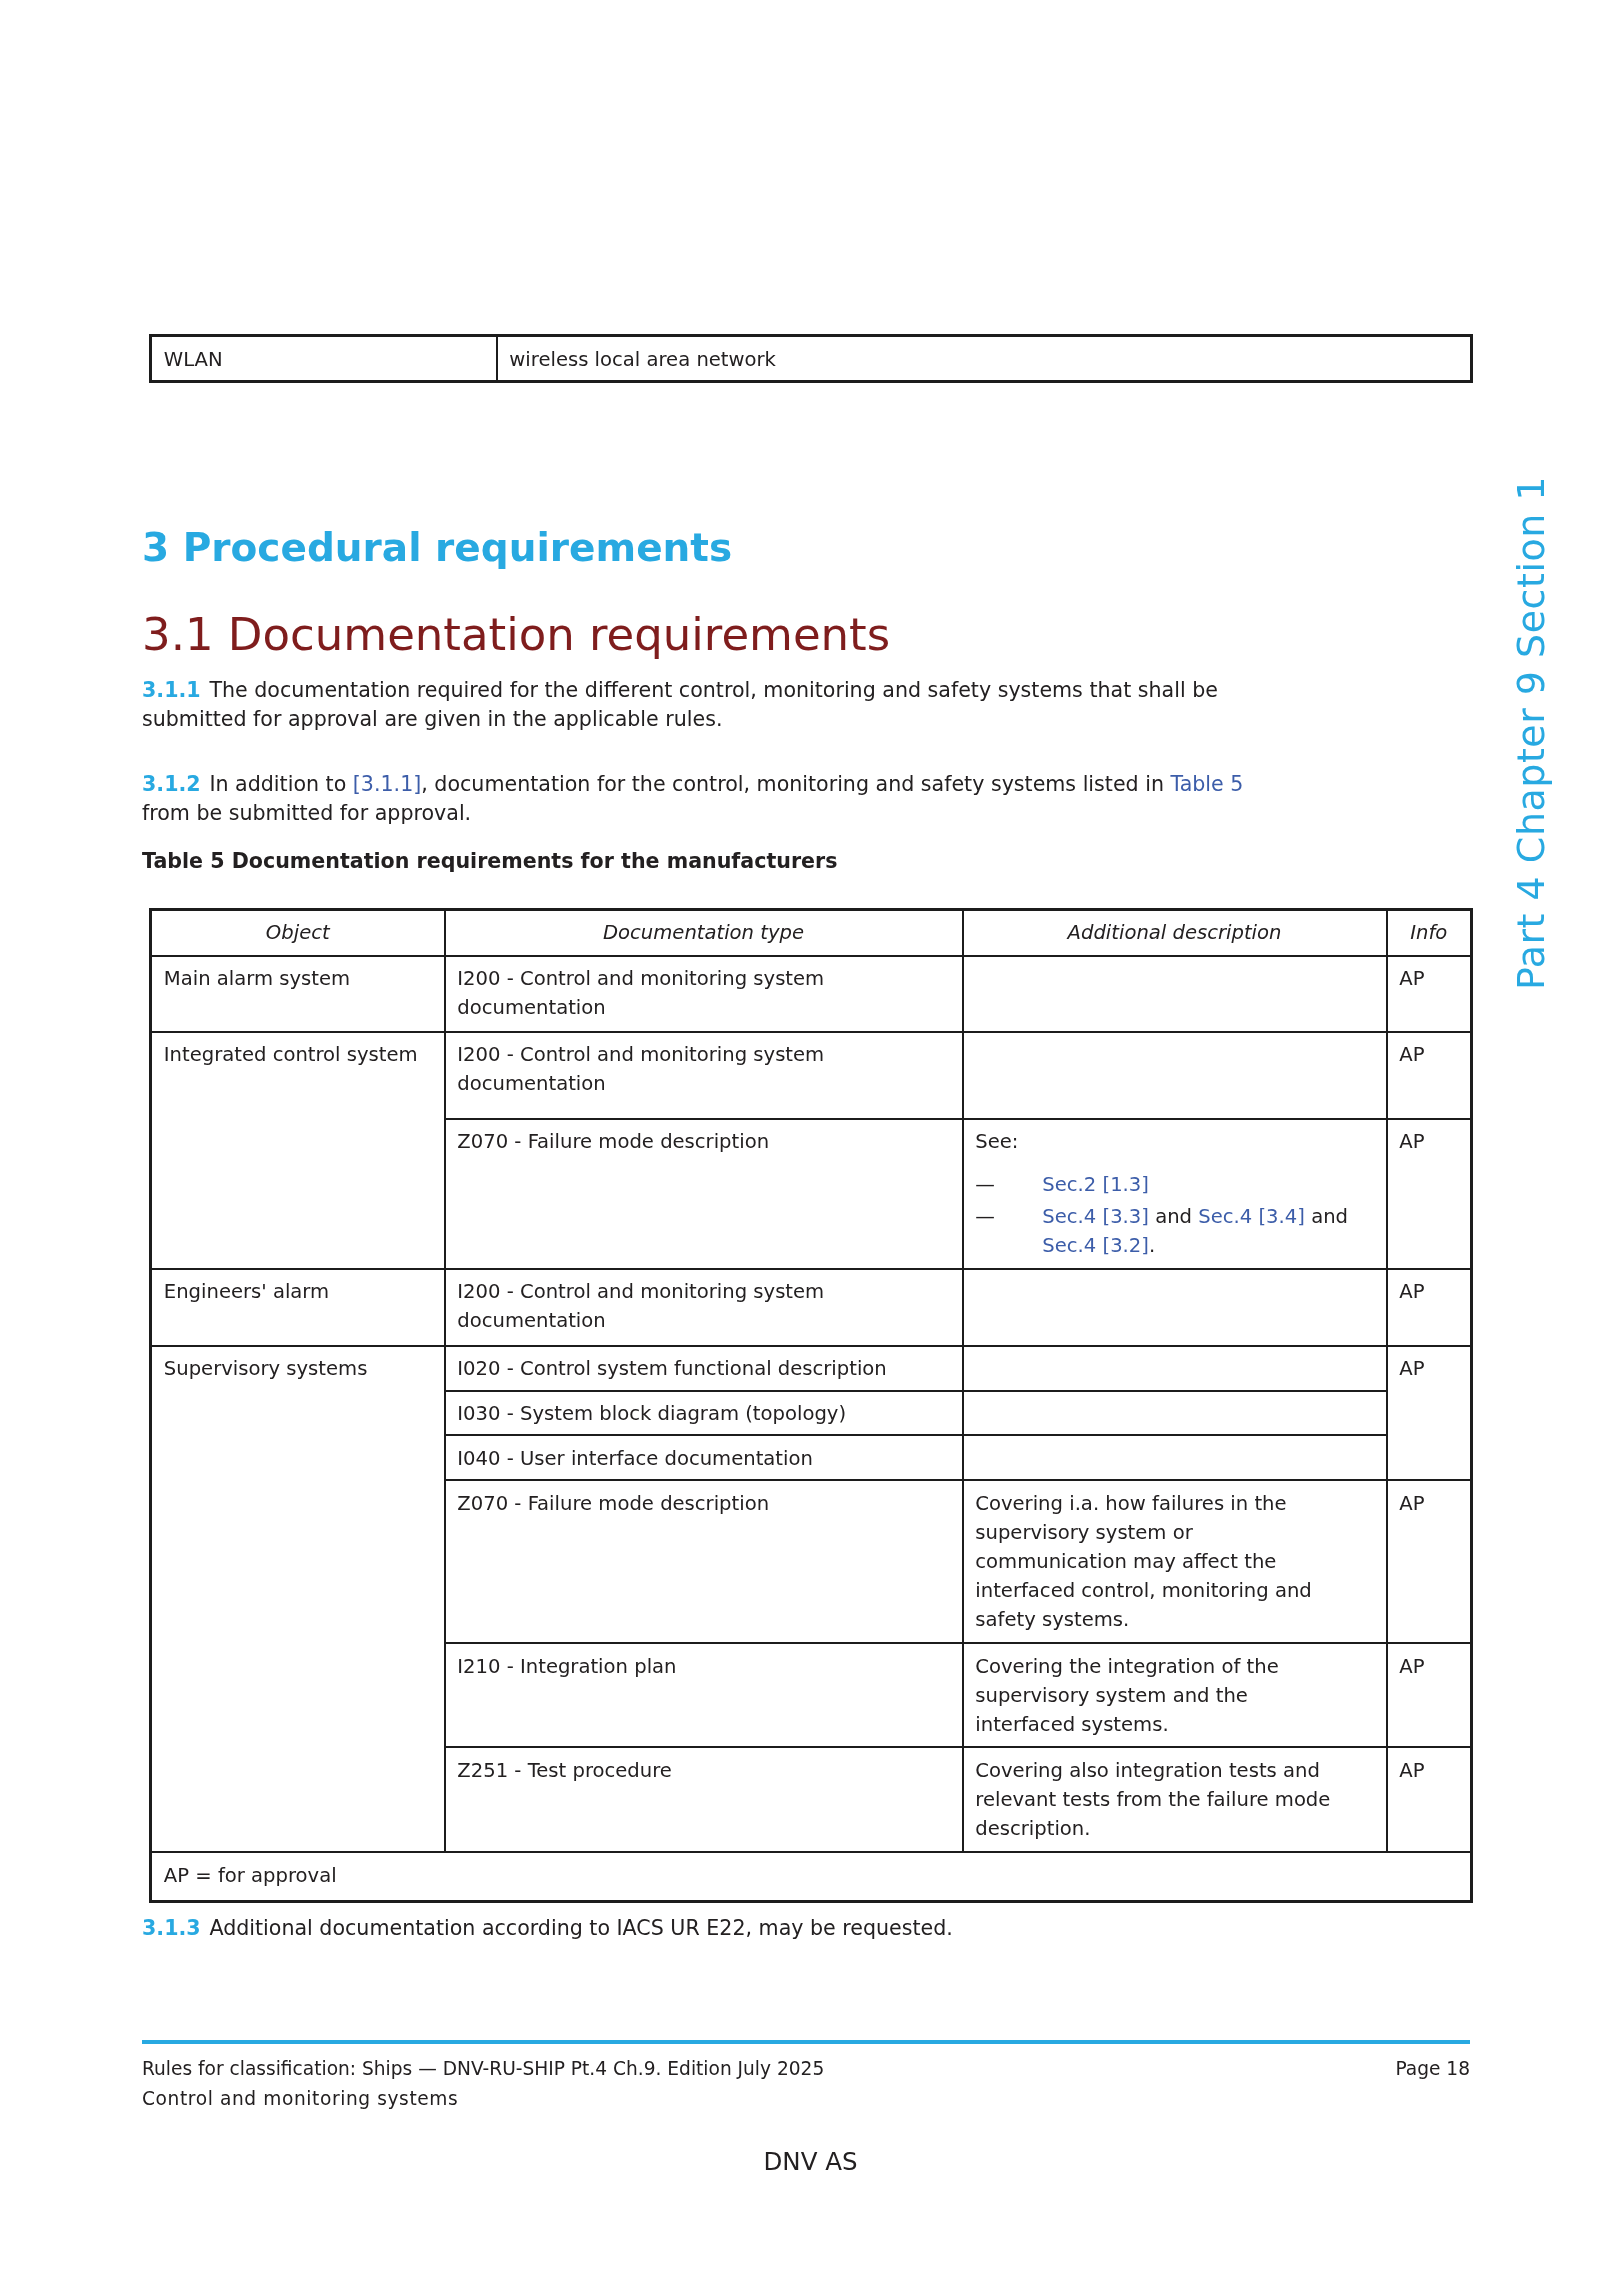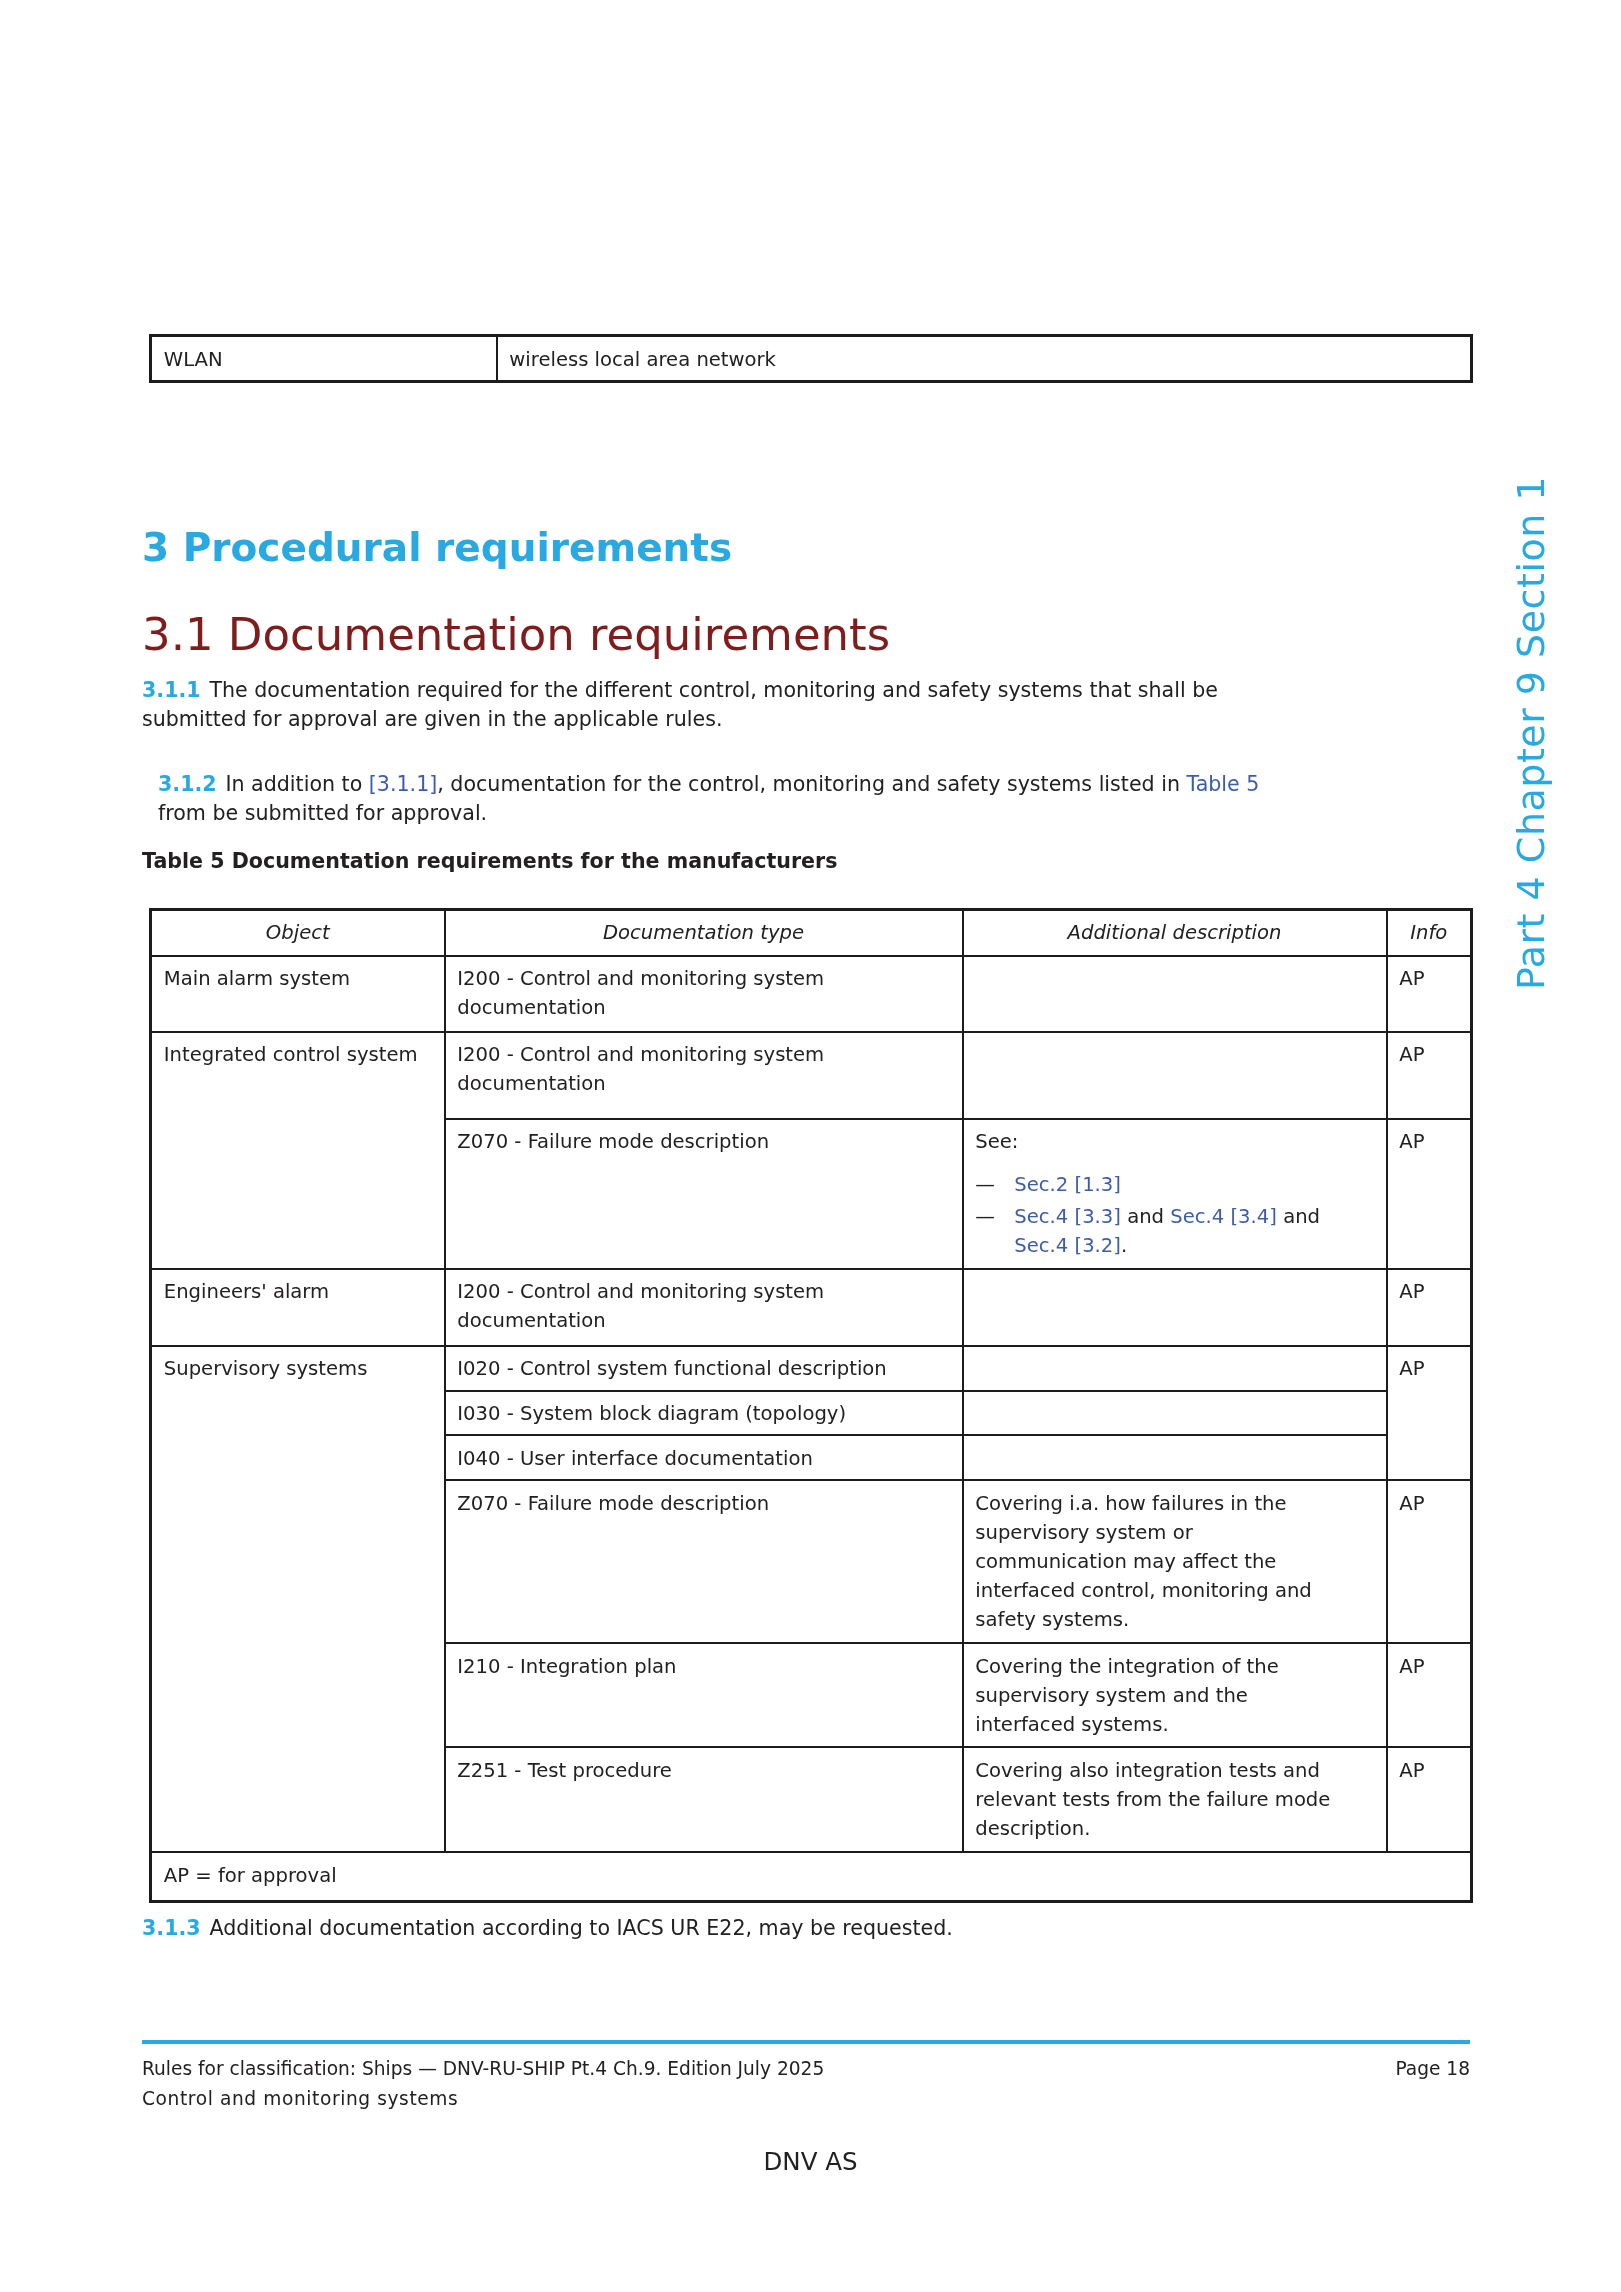--- a/index.html
+++ b/index.html
@@ -57,21 +57,21 @@
   .pnum{color:#28a9e1;font-weight:bold;margin-right:8.8px;}
   .doclink{color:#3c5da9;text-decoration:none;cursor:pointer;}
   .caption{
     position:absolute;left:142px;top:849px;
     font-size:20.6px;font-weight:bold;color:#232021;
   }
   
   .see-label{display:block;margin-bottom:13.7px;}
   .dash-row{display:flex;margin-top:2.9px;}
   .dash-col{flex:none;width:39px;}
-  .dash-text{flex:1;}
+  .dash-text{flex:1;margin-left:28px;}
   .add-desc{max-width:365px;}
   
   .sidebar-label{
     position:absolute;
     top:343px;
     left:1509px;
     height:647px;
     writing-mode:vertical-rl;
     transform:rotate(180deg);
     font-size:38px;
@@ -95,21 +95,21 @@
     letter-spacing:0.6px;
   }
   .org-name{
     position:absolute;left:0;top:2147px;width:1621px;
     text-align:center;font-size:24.5px;color:#232021;
   }
   
   .terms-table-pos{position:absolute;left:149px;top:334px;}
   .table5-pos{position:absolute;left:149px;top:908px;}
   .p311-pos{top:676px;}
-  .p312-pos{top:770px;margin-left:16px;}
+  .p312-pos{top:770px;}
   .p313-pos{top:1914px;}
 </style>
 </head>
 <body>
 
 <div class="page">
 
   <div class="sidebar-label">Part 4 Chapter 9 Section 1</div>
 
   <div class="terms-table-pos">

